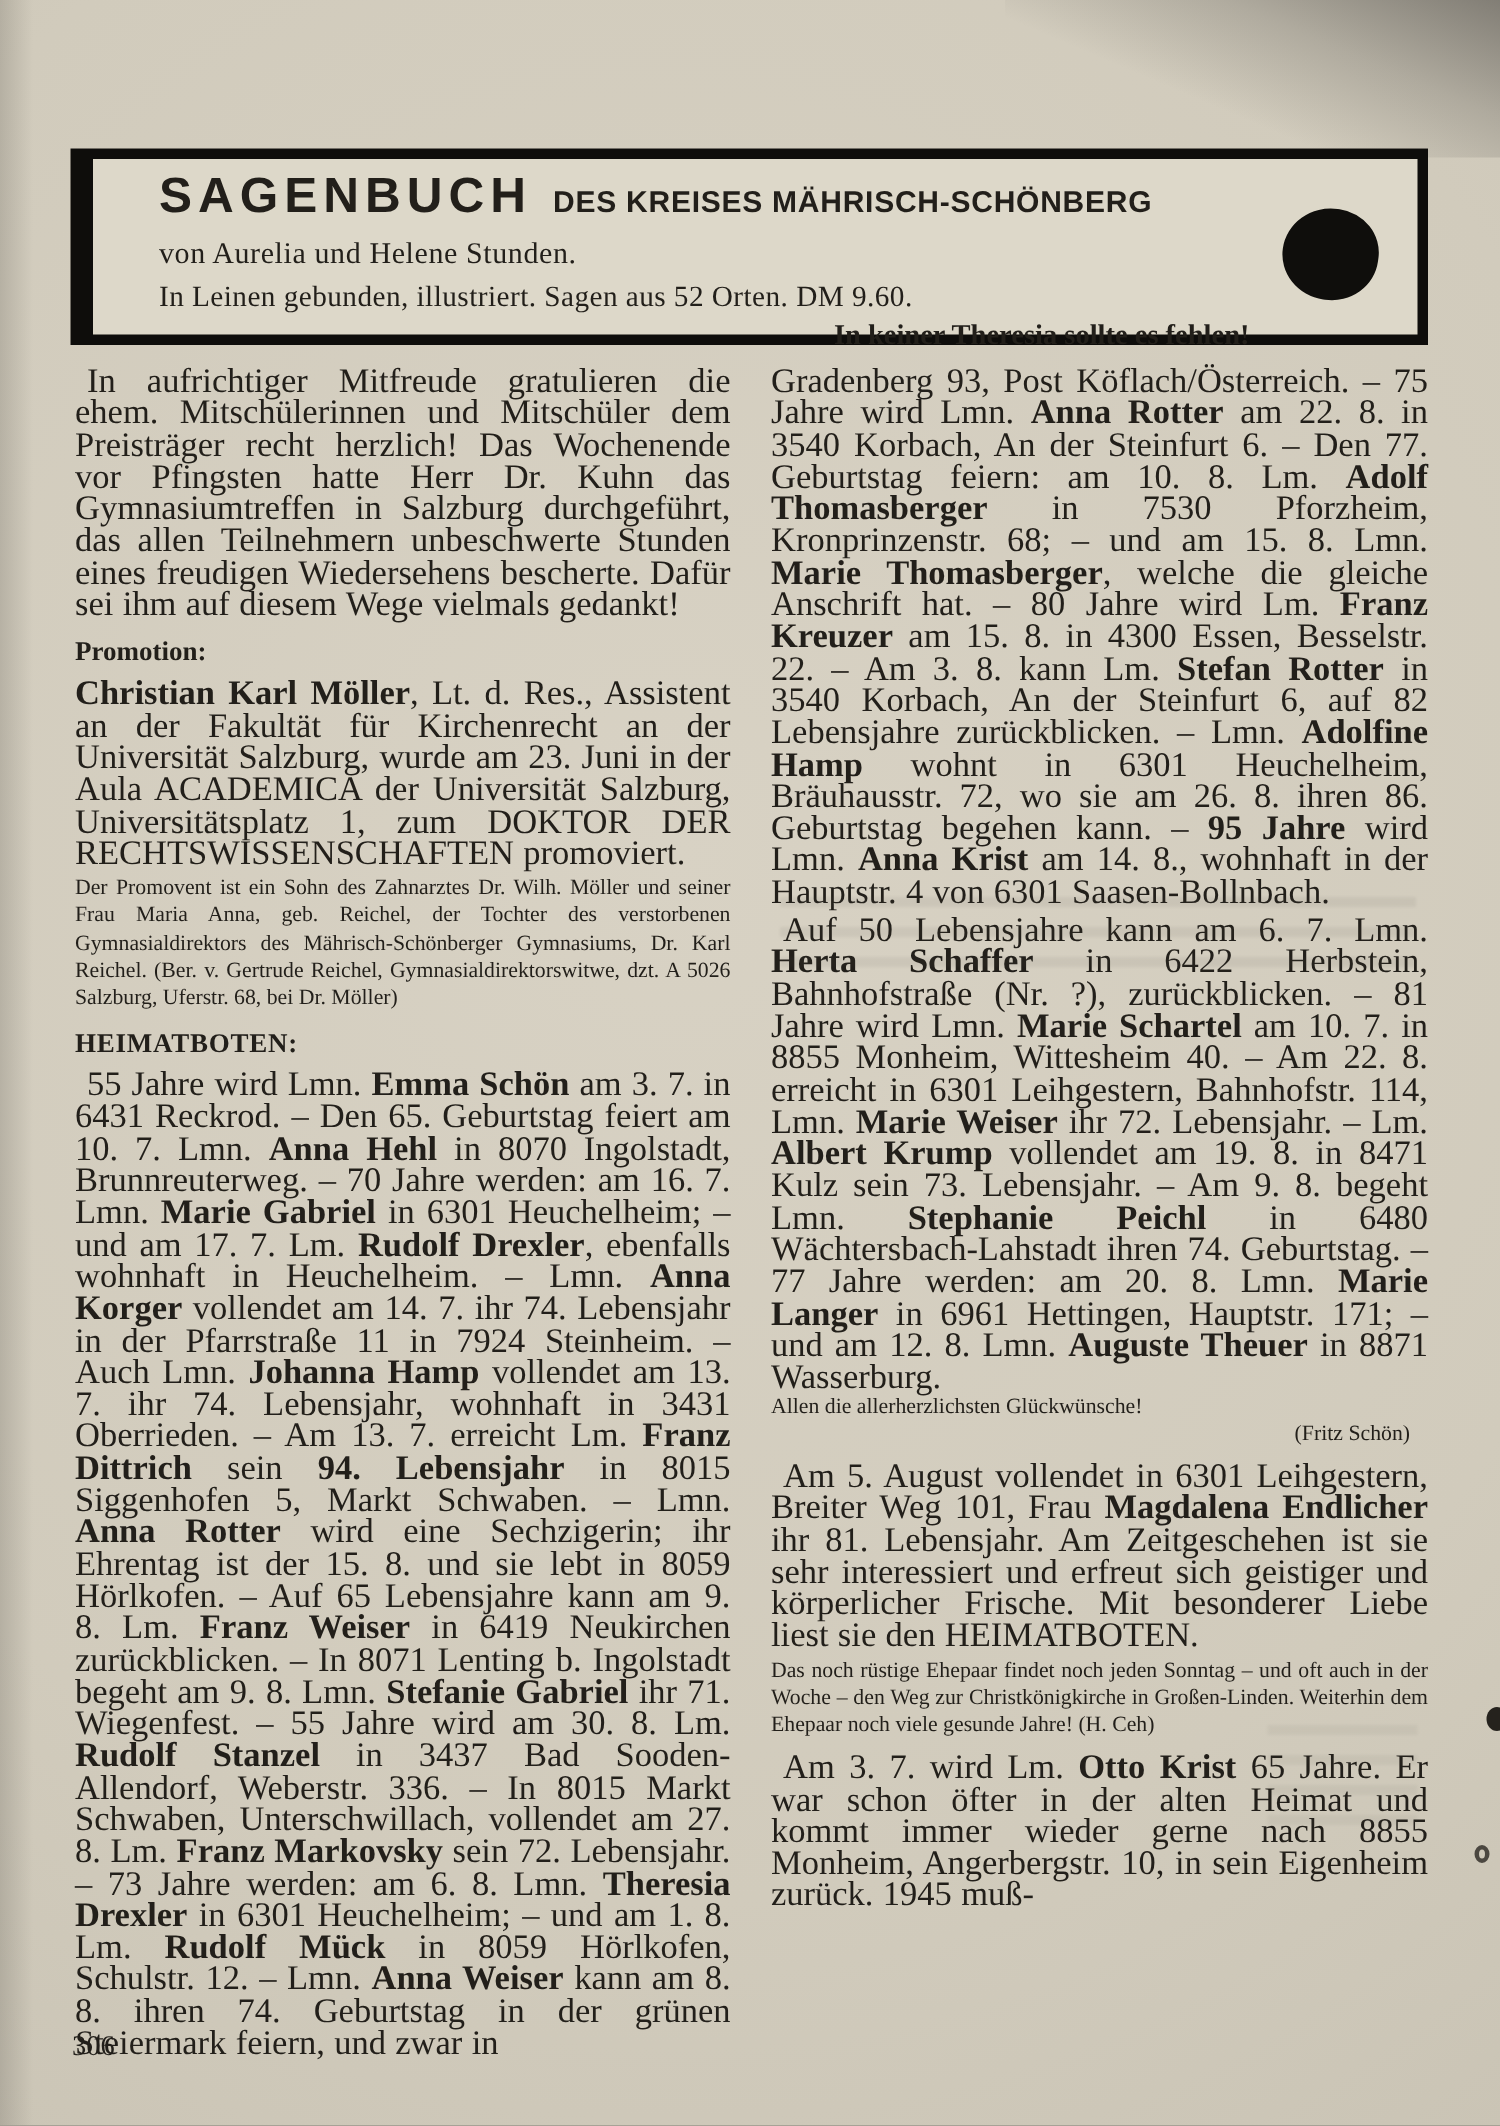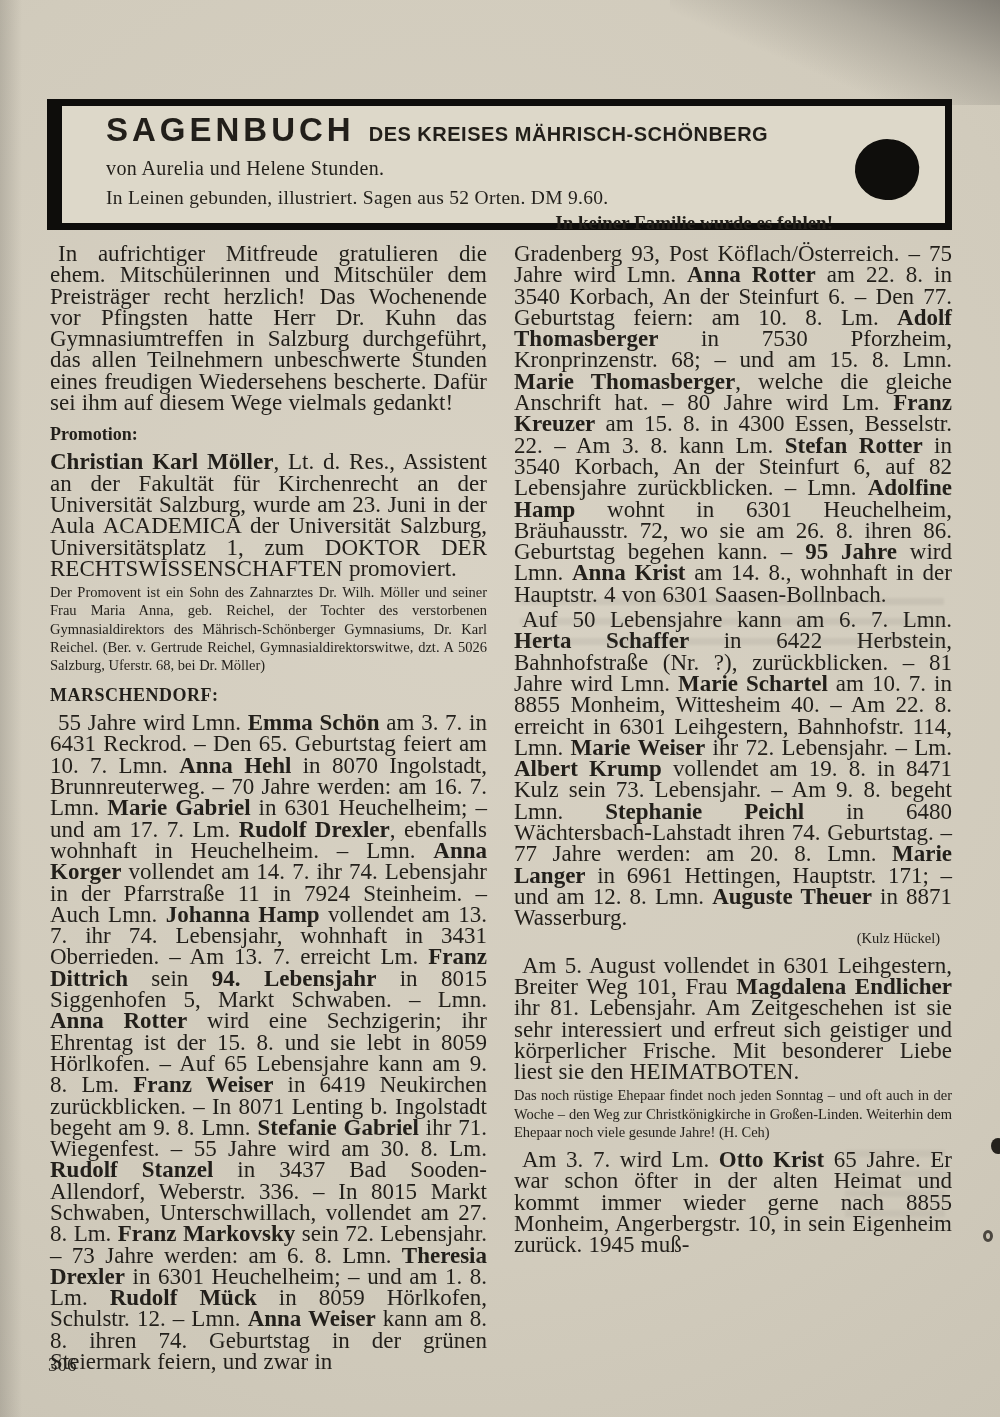--- a/index.html
+++ b/index.html
@@ -68,37 +68,38 @@
   <div class="corner-shade"></div>
   <div class="edge-shade-left"></div>
 
   <div class="ad-box">
     <div class="ad-line1">
       <span class="ad-brand">SAGENBUCH</span>
       <span class="ad-title-rest">DES KREISES MÄHRISCH-SCHÖNBERG</span>
     </div>
     <div class="ad-authors">von Aurelia und Helene Stunden.</div>
     <div class="ad-details">In Leinen gebunden, illustriert. Sagen aus 52 Orten. DM 9.60.</div>
-    <div class="ad-slogan">In keiner Familie wurde es fehlen!</div>
+    <div class="ad-slogan">In keiner Theresia sollte es fehlen!</div>
     <div class="ad-blot"></div>
   </div>
 
   <div class="col col-left">
     <p class="body indent mb8">In aufrichtiger Mitfreude gratulieren die ehem. Mitschülerinnen und Mitschüler dem Preisträger recht herzlich! Das Wochenende vor Pfingsten hatte Herr Dr. Kuhn das Gymnasiumtreffen in Salzburg durchgeführt, das allen Teilnehmern unbeschwerte Stunden eines freudigen Wiedersehens bescherte. Dafür sei ihm auf diesem Wege vielmals gedankt!</p>
     <h3 class="heading">Promotion:</h3>
     <p class="body mb4"><span class="b">Christian Karl Möller</span><span>, Lt. d. Res., Assistent an der Fakultät für Kirchenrecht an der Universität Salzburg, wurde am 23. Juni in der Aula ACADEMICA der Universität Salzburg, Universitätsplatz 1, zum DOKTOR DER RECHTSWISSENSCHAFTEN promoviert.</span></p>
     <p class="small mb8">Der Promovent ist ein Sohn des Zahnarztes Dr. Wilh. Möller und seiner Frau Maria Anna, geb. Reichel, der Tochter des verstorbenen Gymnasialdirektors des Mährisch-Schönberger Gymnasiums, Dr. Karl Reichel. (Ber. v. Gertrude Reichel, Gymnasialdirektorswitwe, dzt. A 5026 Salzburg, Uferstr. 68, bei Dr. Möller)</p>
-    <h3 class="heading caps">MARSCHENDORF:</h3>
+    <h3 class="heading caps">HEIMATBOTEN:</h3>
     <p class="body indent"><span>55 Jahre wird Lmn. </span><span class="b">Emma Schön</span><span> am 3. 7. in 6431 Reckrod. – Den 65. Geburtstag feiert am 10. 7. Lmn. </span><span class="b">Anna Hehl</span><span> in 8070 Ingolstadt, Brunnreuterweg. – 70 Jahre werden: am 16. 7. Lmn. </span><span class="b">Marie Gabriel</span><span> in 6301 Heuchelheim; – und am 17. 7. Lm. </span><span class="b">Rudolf Drexler</span><span>, ebenfalls wohnhaft in Heuchelheim. – Lmn. </span><span class="b">Anna Korger</span><span> vollendet am 14. 7. ihr 74. Lebensjahr in der Pfarrstraße 11 in 7924 Steinheim. – Auch Lmn. </span><span class="b">Johanna Hamp</span><span> vollendet am 13. 7. ihr 74. Lebensjahr, wohnhaft in 3431 Oberrieden. – Am 13. 7. erreicht Lm. </span><span class="b">Franz Dittrich</span><span> sein </span><span class="b">94. Lebensjahr</span><span> in 8015 Siggenhofen 5, Markt Schwaben. – Lmn. </span><span class="b">Anna Rotter</span><span> wird eine Sechzigerin; ihr Ehrentag ist der 15. 8. und sie lebt in 8059 Hörlkofen. – Auf 65 Lebensjahre kann am 9. 8. Lm. </span><span class="b">Franz Weiser</span><span> in 6419 Neukirchen zurückblicken. – In 8071 Lenting b. Ingolstadt begeht am 9. 8. Lmn. </span><span class="b">Stefanie Gabriel</span><span> ihr 71. Wiegenfest. – 55 Jahre wird am 30. 8. Lm. </span><span class="b">Rudolf Stanzel</span><span> in 3437 Bad Sooden-Allendorf, Weberstr. 336. – In 8015 Markt Schwaben, Unterschwillach, vollendet am 27. 8. Lm. </span><span class="b">Franz Markovsky</span><span> sein 72. Lebensjahr. – 73 Jahre werden: am 6. 8. Lmn. </span><span class="b">Theresia Drexler</span><span> in 6301 Heuchelheim; – und am 1. 8. Lm. </span><span class="b">Rudolf Mück</span><span> in 8059 Hörlkofen, Schulstr. 12. – Lmn. </span><span class="b">Anna Weiser</span><span> kann am 8. 8. ihren 74. Geburtstag in der grünen Steiermark feiern, und zwar in</span></p>
   </div>
 
   <div class="col col-right">
     <p class="body mb4"><span>Gradenberg 93, Post Köflach/Österreich. – 75 Jahre wird Lmn. </span><span class="b">Anna Rotter</span><span> am 22. 8. in 3540 Korbach, An der Steinfurt 6. – Den 77. Geburtstag feiern: am 10. 8. Lm. </span><span class="b">Adolf Thomasberger</span><span> in 7530 Pforzheim, Kronprinzenstr. 68; – und am 15. 8. Lmn. </span><span class="b">Marie Thomasberger</span><span>, welche die gleiche Anschrift hat. – 80 Jahre wird Lm. </span><span class="b">Franz Kreuzer</span><span> am 15. 8. in 4300 Essen, Besselstr. 22. – Am 3. 8. kann Lm. </span><span class="b">Stefan Rotter</span><span> in 3540 Korbach, An der Steinfurt 6, auf 82 Lebensjahre zurückblicken. – Lmn. </span><span class="b">Adolfine Hamp</span><span> wohnt in 6301 Heuchelheim, Bräuhausstr. 72, wo sie am 26. 8. ihren 86. Geburtstag begehen kann. – </span><span class="b">95 Jahre</span><span> wird Lmn. </span><span class="b">Anna Krist</span><span> am 14. 8., wohnhaft in der Hauptstr. 4 von 6301 Saasen-Bollnbach.</span></p>
     <p class="body indent"><span>Auf 50 Lebensjahre kann am 6. 7. Lmn. </span><span class="b">Herta Schaffer</span><span> in 6422 Herbstein, Bahnhofstraße (Nr. ?), zurückblicken. – 81 Jahre wird Lmn. </span><span class="b">Marie Schartel</span><span> am 10. 7. in 8855 Monheim, Wittesheim 40. – Am 22. 8. erreicht in 6301 Leihgestern, Bahnhofstr. 114, Lmn. </span><span class="b">Marie Weiser</span><span> ihr 72. Lebensjahr. – Lm. </span><span class="b">Albert Krump</span><span> vollendet am 19. 8. in 8471 Kulz sein 73. Lebensjahr. – Am 9. 8. begeht Lmn. </span><span class="b">Stephanie Peichl</span><span> in 6480 Wächtersbach-Lahstadt ihren 74. Geburtstag. – 77 Jahre werden: am 20. 8. Lmn. </span><span class="b">Marie Langer</span><span> in 6961 Hettingen, Hauptstr. 171; – und am 12. 8. Lmn. </span><span class="b">Auguste Theuer</span><span> in 8871 Wasserburg.</span></p>
-    <p class="small sign mb8">(Kulz Hückel)</p>
+    <p class="small">Allen die allerherzlichsten Glückwünsche!</p>
+    <p class="small sign mb8">(Fritz Schön)</p>
     <p class="body indent mb4"><span>Am 5. August vollendet in 6301 Leihgestern, Breiter Weg 101, Frau </span><span class="b">Magdalena Endlicher</span><span> ihr 81. Lebensjahr. Am Zeitgeschehen ist sie sehr interessiert und erfreut sich geistiger und körperlicher Frische. Mit besonderer Liebe liest sie den HEIMATBOTEN.</span></p>
     <p class="small mb8">Das noch rüstige Ehepaar findet noch jeden Sonntag – und oft auch in der Woche – den Weg zur Christkönigkirche in Großen-Linden. Weiterhin dem Ehepaar noch viele gesunde Jahre! (H. Ceh)</p>
     <p class="body indent"><span>Am 3. 7. wird Lm. </span><span class="b">Otto Krist</span><span> 65 Jahre. Er war schon öfter in der alten Heimat und kommt immer wieder gerne nach 8855 Monheim, Angerbergstr. 10, in sein Eigenheim zurück. 1945 muß-</span></p>
   </div>
 
   <div class="page-number">306</div>
 
   <div class="ghost ghost-1"></div>
   <div class="ghost ghost-2"></div>
   <div class="speck speck-1"></div>

